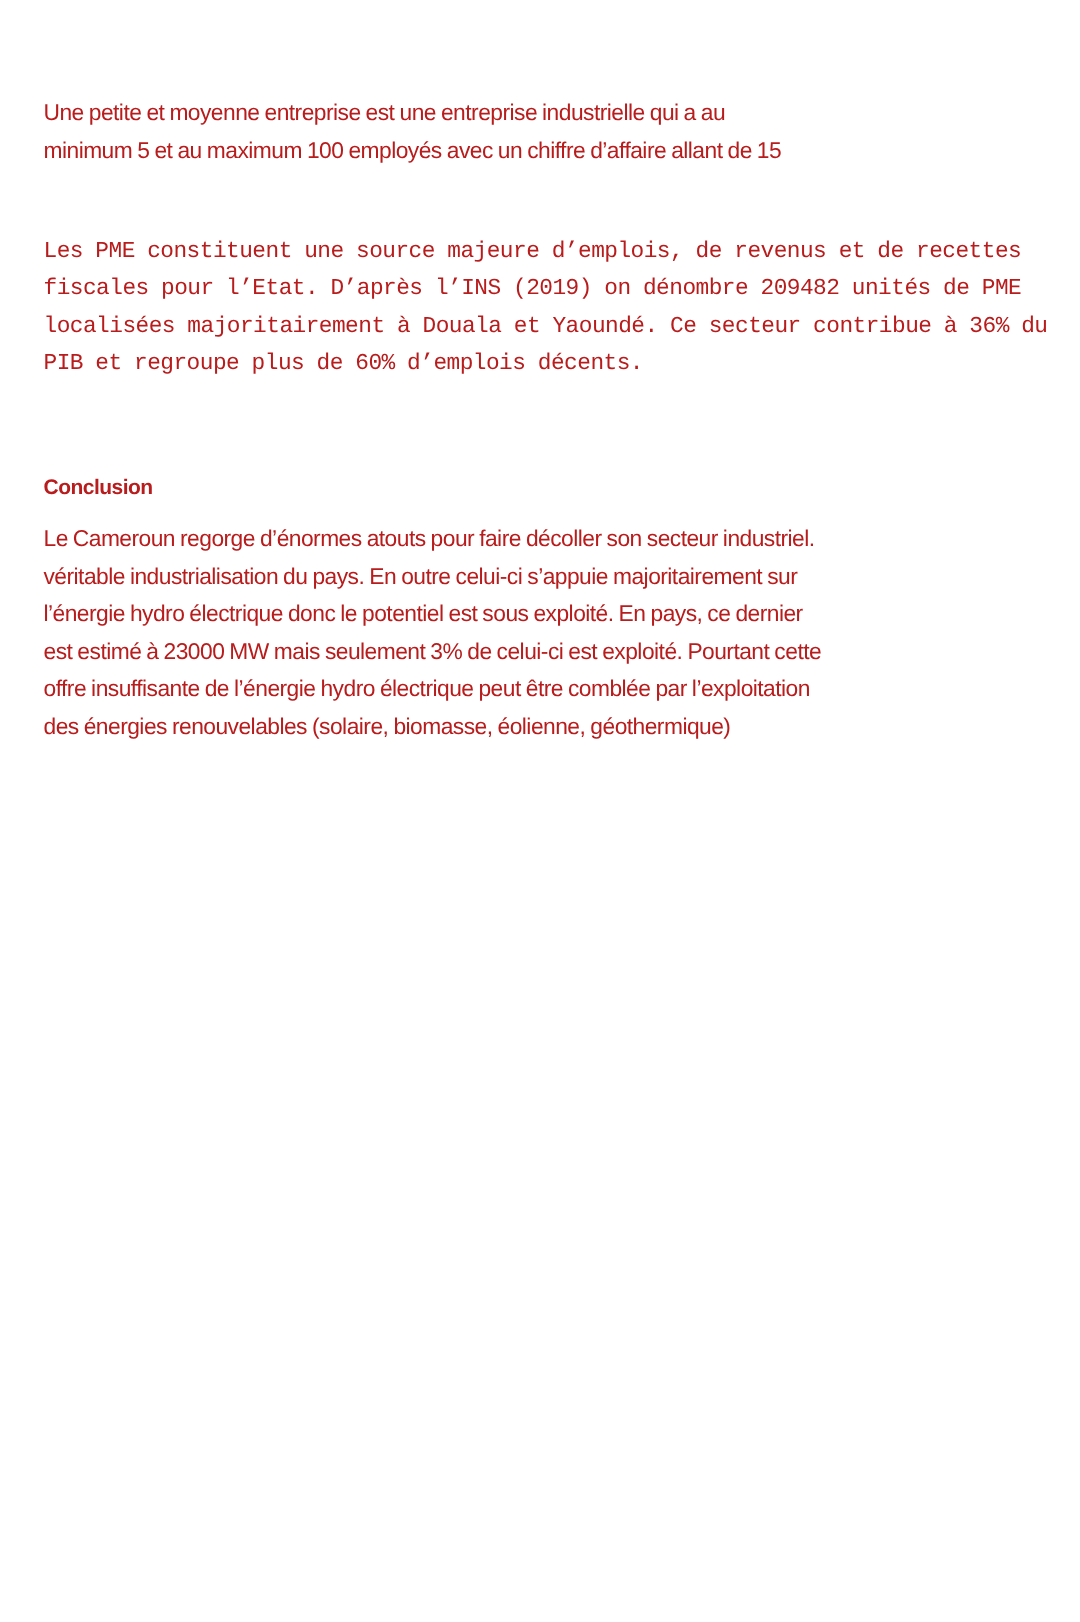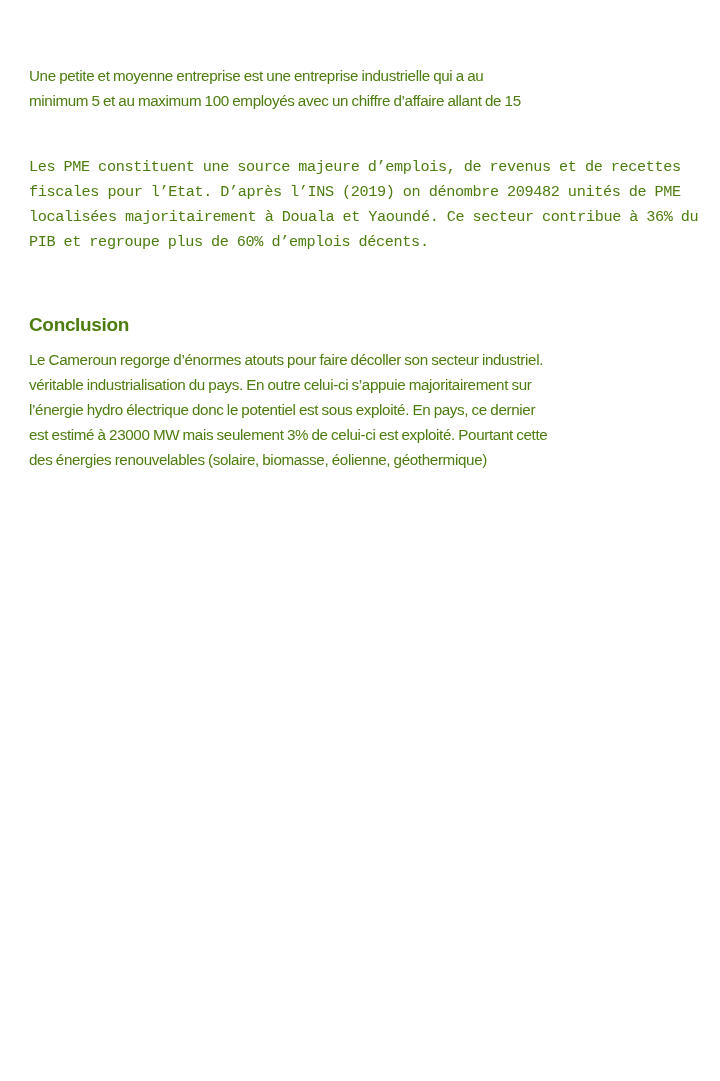--- a/index.html
+++ b/index.html
@@ -1,28 +1,28 @@
 <!DOCTYPE html>
 <html><head>
   <meta charset="utf-8">
   <style>
     html, body { margin: 0; padding: 0; background: #ffffff; }
     body { width: 720px; height: 1081px; position: relative; overflow: hidden; }
     .page {
       position: absolute; left: 0; top: 0; width: 720px; height: 1081px; background: #ffffff;
-      font-family: "Liberation Sans", sans-serif; color: #4d7c0f;
+      font-family: "Liberation Sans", sans-serif; color: #b91c1c;
     }
     .para { position: absolute; left: 29px; margin: 0; }
     .line {
       display: block; white-space: nowrap; font-size: 15.2px; line-height: 25px;
       letter-spacing: -0.35px; word-spacing: -0.5px;
     }
     .heading {
       position: absolute; left: 29px; top: 312px; margin: 0;
-      font-size: 19px; line-height: 25px; font-weight: bold; letter-spacing: -0.35px;
+      font-size: 14px; line-height: 25px; font-weight: bold; letter-spacing: -0.35px;
     }
   </style>
 </head>
 <body>
 
 <div class="page">
 
   <p class="para" style="top:63px;">
     <span class="line">Une petite et moyenne entreprise est une entreprise industrielle qui a au</span>
     <span class="line">minimum 5 et au maximum 100 employés avec un chiffre d’affaire allant de 15</span>
@@ -35,16 +35,17 @@
     <span class="line">PIB et regroupe plus de 60% d’emplois décents.</span>
   </p>
 
   <h2 class="heading">Conclusion</h2>
 
   <p class="para" style="top:347px;">
     <span class="line">Le Cameroun regorge d’énormes atouts pour faire décoller son secteur industriel.</span>
     <span class="line">véritable industrialisation du pays. En outre celui-ci s’appuie majoritairement sur</span>
     <span class="line">l’énergie hydro électrique donc le potentiel est sous exploité. En pays, ce dernier</span>
     <span class="line">est estimé à 23000 MW mais seulement 3% de celui-ci est exploité. Pourtant cette</span>
+    <span class="line">offre insuffisante de l’énergie hydro électrique peut être comblée par l’exploitation</span>
     <span class="line">des énergies renouvelables (solaire, biomasse, éolienne, géothermique)</span>
   </p>
 
 </div>
 
 </body></html>

